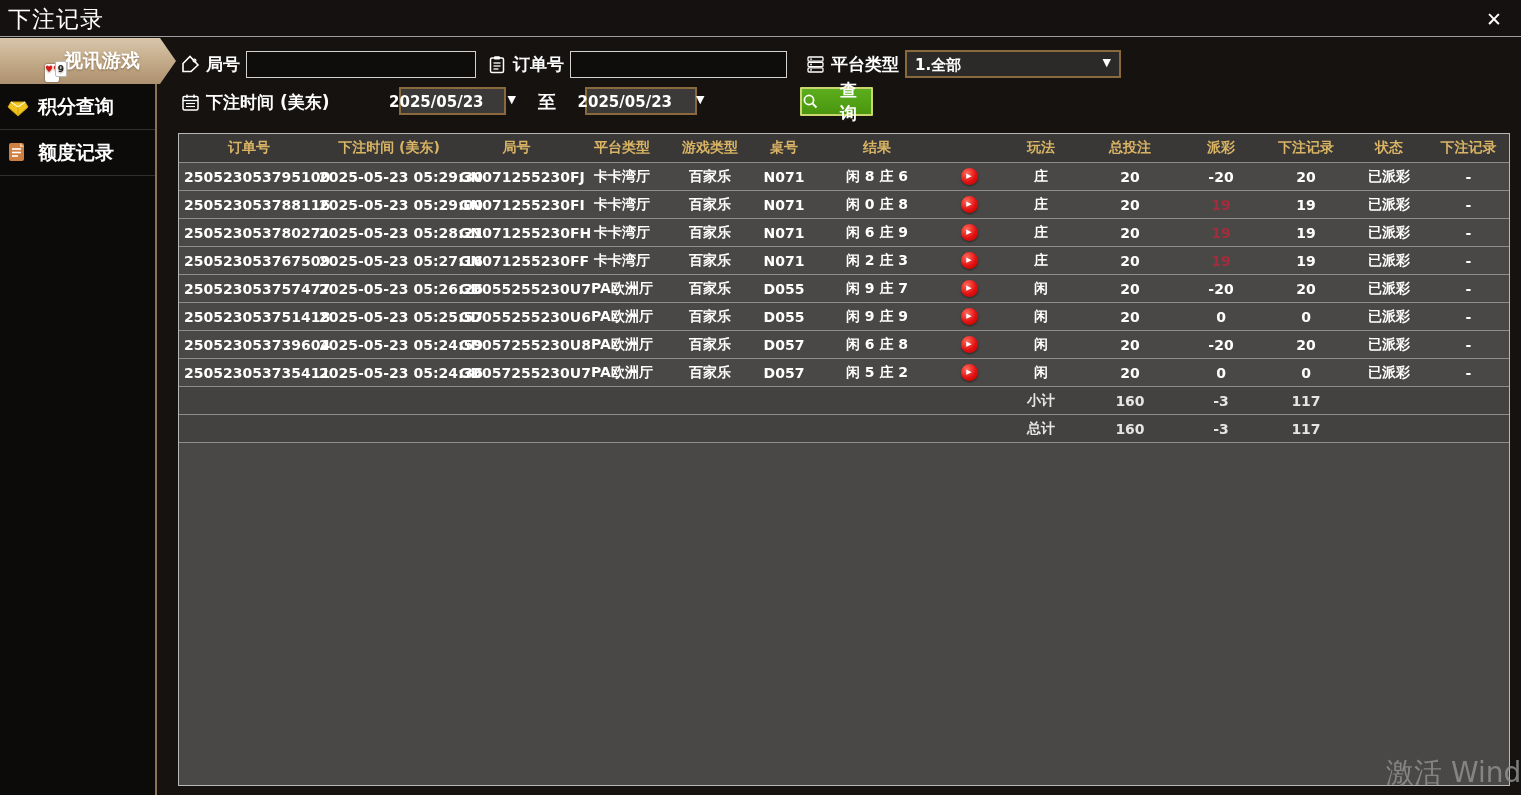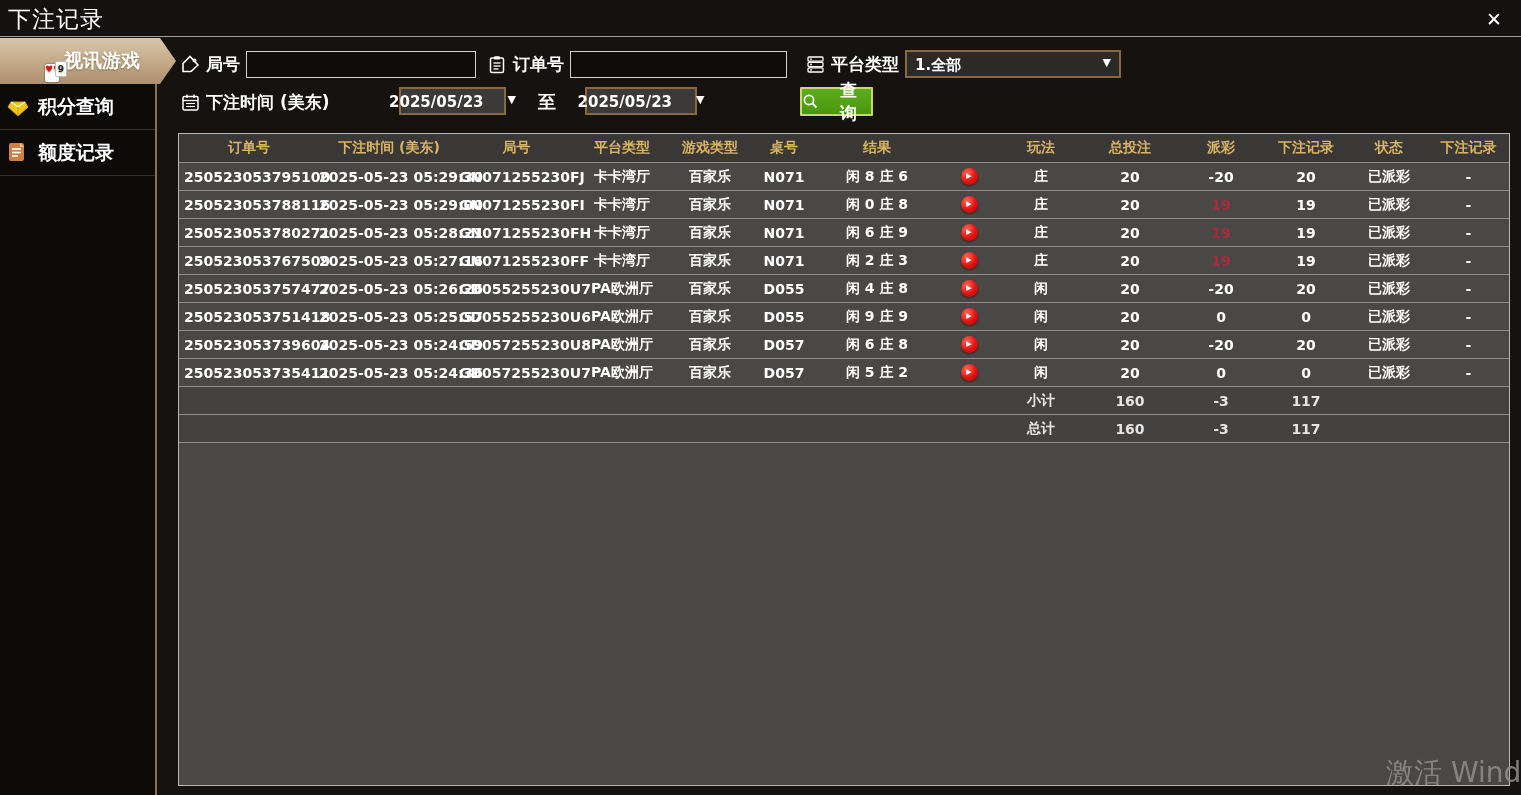--- a/index.html
+++ b/index.html
@@ -279,21 +279,21 @@
             <div class="c green">已派彩</div>
             <div class="c">-</div>
           </div>
           <div class="trow">
             <div class="c left">250523053757477</div>
             <div class="c">2025-05-23 05:26:26</div>
             <div class="c">GD055255230U7</div>
             <div class="c">PA欧洲厅</div>
             <div class="c">百家乐</div>
             <div class="c">D055</div>
-            <div class="c">闲 4 庄 8</div>
+            <div class="c">闲 9 庄 7</div>
             <div class="c"><span class="play">▶</span></div>
             <div class="c">闲</div>
             <div class="c">20</div>
             <div class="c green">-20</div>
             <div class="c">20</div>
             <div class="c green">已派彩</div>
             <div class="c">-</div>
           </div>
           <div class="trow">
             <div class="c left">250523053751418</div>

